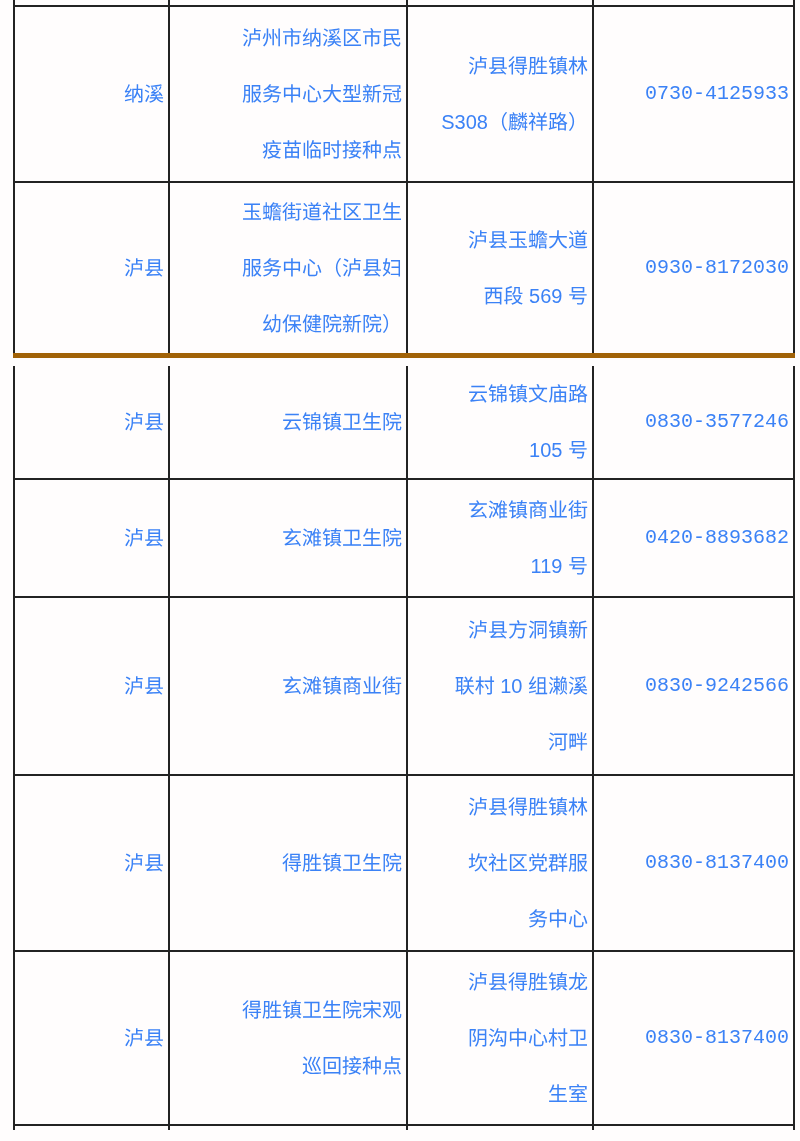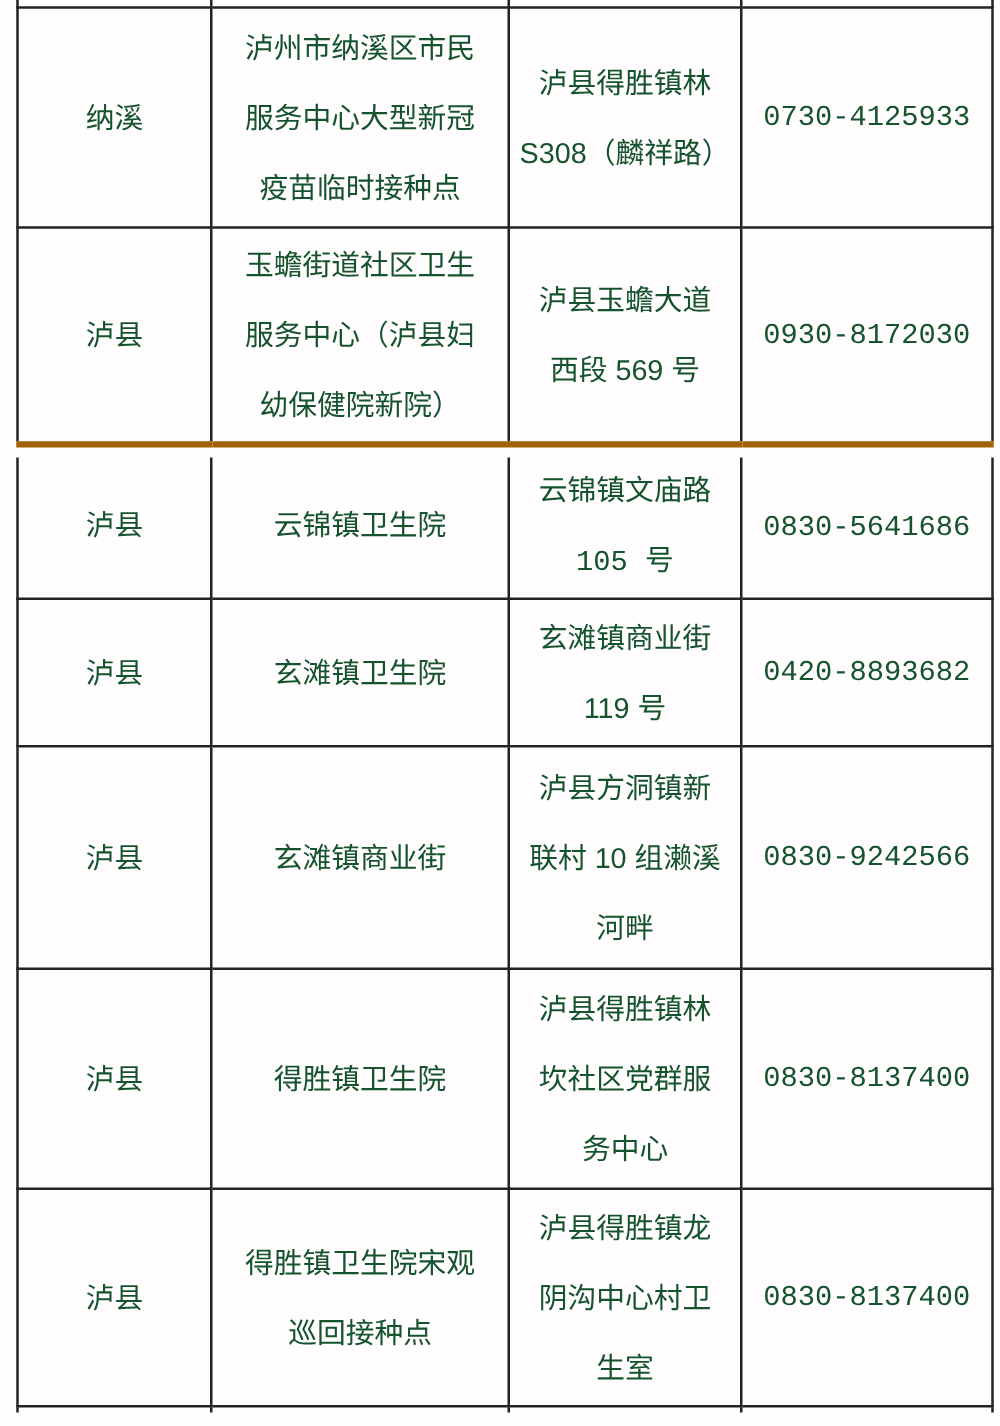--- a/index.html
+++ b/index.html
@@ -17,24 +17,24 @@
     height: 1141px;
   }
   table.sites {
     border-collapse: collapse;
     table-layout: fixed;
     width: 780px;
     margin-left: 13px;
   }
   table.sites td {
     border: 2px solid #232323;
-    text-align: center;
+    text-align: right;
     vertical-align: middle;
-    color: #14532d;
-    font-size: 23px;
+    color: #3b82f6;
+    font-size: 20px;
     line-height: 56px;
     white-space: pre-line;
     padding: 0 4px;
     overflow: hidden;
   }
   
   tr.sliver-top td {
     border-top: none;
     height: 5px;
     padding: 0;
@@ -46,21 +46,20 @@
     padding: 0;
     line-height: 0;
   }
   
   #table-1 tr.last-row td {
     border-bottom: 5px solid #a16207;
   }
   
   #table-2 tr:first-child td {
     border-top: none;
-    font-family: Liberation Mono, monospace;
   }
   .gap {
     height: 8px;
   }
   td.phone-cell {
     font-family: "Liberation Mono", "DejaVu Sans Mono", monospace;
     font-size: 24px;
     letter-spacing: 0px;
     white-space: nowrap;
   }
@@ -114,21 +113,21 @@
       <col style="width:238px">
       <col style="width:186px">
       <col style="width:201px">
     </colgroup>
     <tbody>
         <tr style="height:110px">
       <td class="district-cell">泸县</td>
       <td class="name-cell">云锦镇卫生院</td>
       <td class="address-cell">云锦镇文庙路
 105 号</td>
-      <td class="phone-cell">0830-5641686</td>
+      <td class="phone-cell">0830-3577246</td>
     </tr>
     <tr style="height:118px">
       <td class="district-cell">泸县</td>
       <td class="name-cell">玄滩镇卫生院</td>
       <td class="address-cell">玄滩镇商业街
 119 号</td>
       <td class="phone-cell">0420-8893682</td>
     </tr>
     <tr style="height:178px">
       <td class="district-cell">泸县</td>

